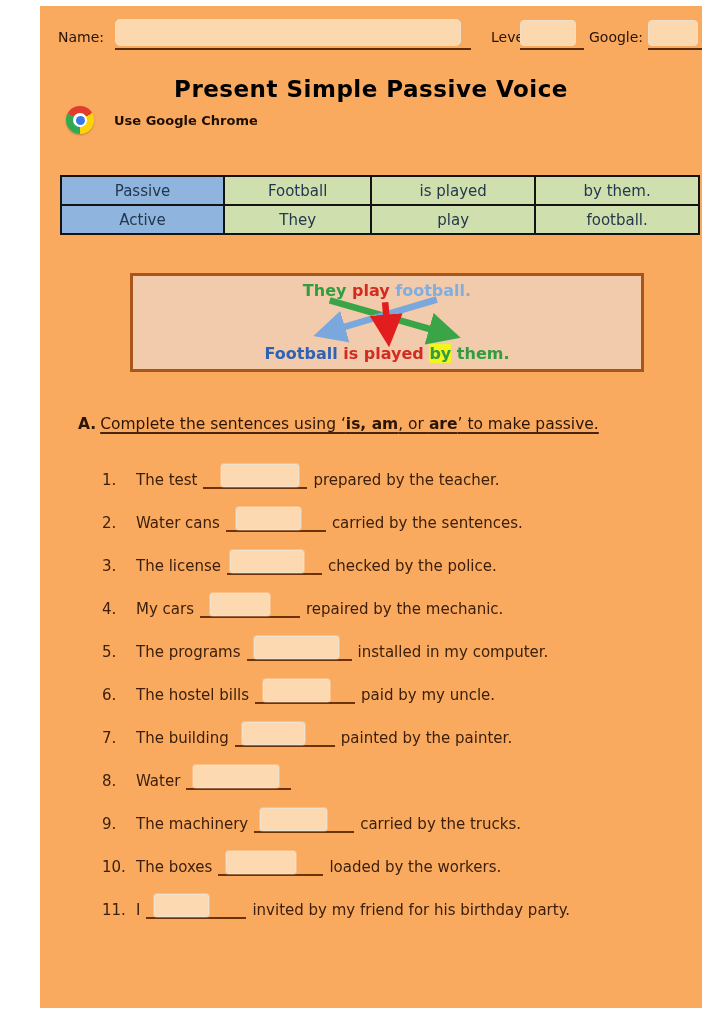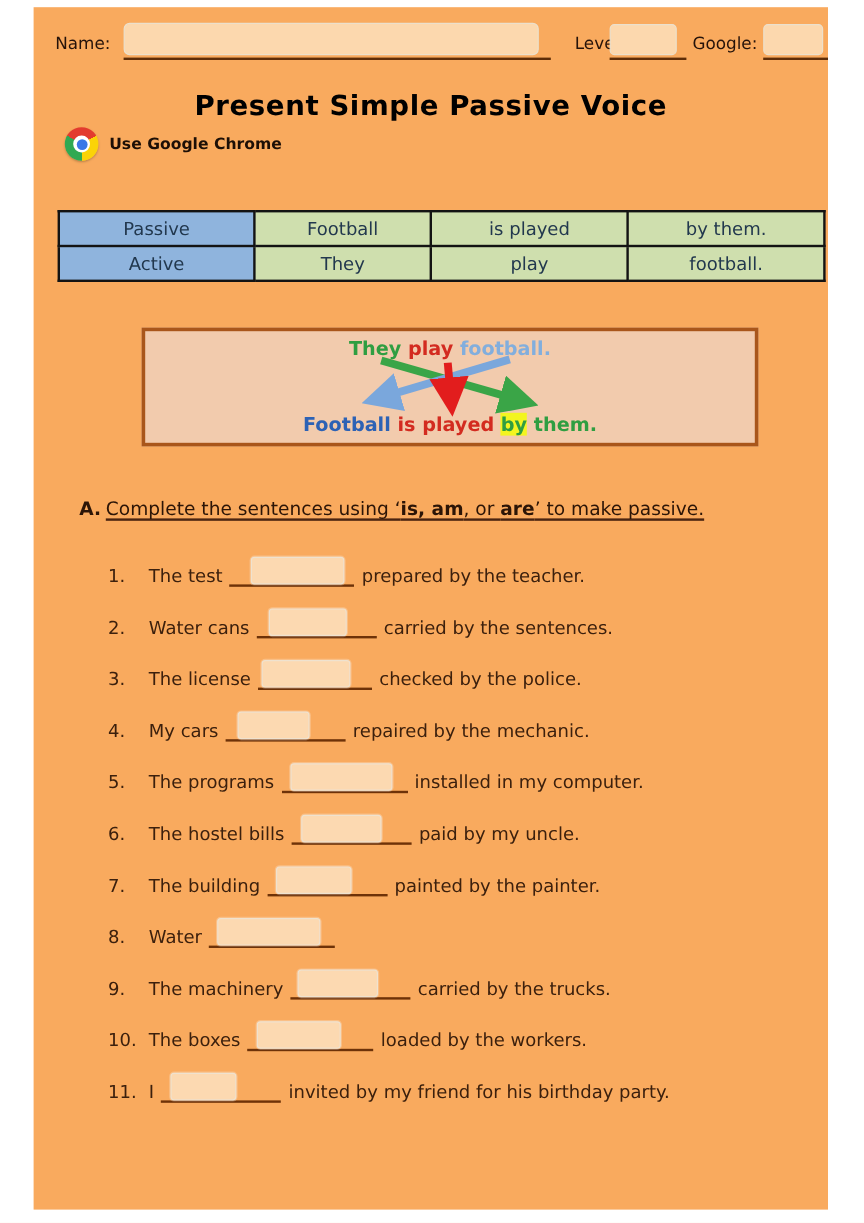--- a/index.html
+++ b/index.html
@@ -1,34 +1,34 @@
 <!DOCTYPE html>
 <html><head>
 <meta charset="utf-8">
 <style>
   * { margin:0; padding:0; box-sizing:border-box; }
   body { font-family:"DejaVu Sans", sans-serif; background:#ffffff; }
   .sheet { position:relative; width:720px; height:1019px; background:#ffffff; overflow:hidden; }
-  .page  { position:absolute; left:28px; top:6px; width:662px; height:1002px; background:#f9aa5e; }
+  .page  { position:absolute; left:40px; top:6px; width:662px; height:1002px; background:#f9aa5e; }
 
   
   .hlabel { position:absolute; font-size:14px; color:#26130a; }
   .hfield { position:absolute; border-bottom:2px solid #5e2d08; }
   .hbox   { position:absolute; left:0; bottom:2px; background:#fcd8ae; border:1px solid #ece0cc; border-radius:5px; }
   .name-field  { left:75px;  top:10px; width:356px; height:34px; }
   .name-field .hbox  { width:346px; height:27px; }
   .level-field { left:480px; top:12px; width:64px; height:32px; }
   .level-field .hbox { width:56px; height:26px; border-radius:4px; }
   .group-field { left:608px; top:12px; width:54px; height:32px; }
   .group-field .hbox { width:50px; height:26px; border-radius:4px; }
 
   
   .title { position:absolute; top:70px; left:0; width:100%; text-align:center;
            font-size:23px; font-weight:bold; color:#000000; letter-spacing:0.5px; }
-  .chrome-row { position:absolute; left:26px; top:100px; display:flex; align-items:center; gap:9px; }
+  .chrome-row { position:absolute; left:26px; top:100px; display:flex; align-items:center; gap:20px; }
   .chrome-icon { width:28px; height:28px; border-radius:50%; position:relative;
       background:conic-gradient(from 60deg, #fbd307 0 120deg, #30a952 0 240deg, #e33b2e 0 360deg);
       box-shadow:0 1px 2px rgba(0,0,0,.25); }
   .chrome-icon::before { content:""; position:absolute; left:7px; top:7px; width:14px; height:14px;
       background:#ffffff; border-radius:50%; }
   .chrome-icon::after  { content:""; position:absolute; left:9.5px; top:9.5px; width:9px; height:9px;
       background:#3b78e7; border-radius:50%; }
   .chrome-label { font-size:13px; font-weight:bold; color:#1d0f06; }
 
   

